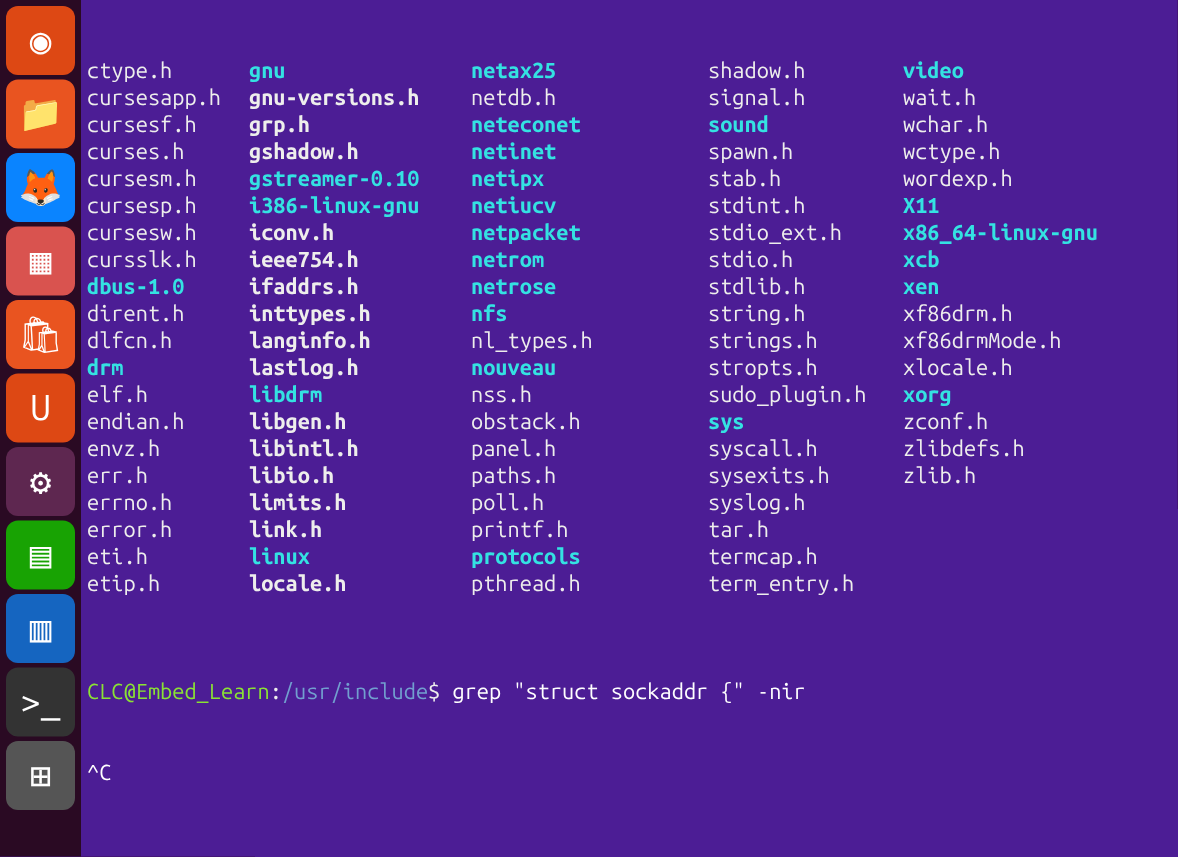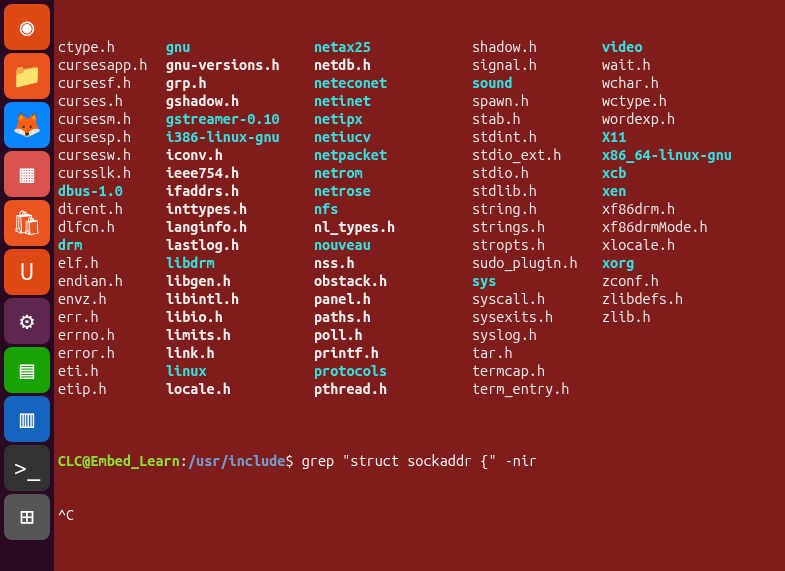--- a/index.html
+++ b/index.html
@@ -24,37 +24,37 @@
 .launcher-icon {
   width: 46px; height: 46px;
   margin-left: 4px;
   border-radius: 8px;
   display: flex; align-items: center; justify-content: center;
   font-size: 24px;
 }
 .terminal {
   position: absolute;
   left: 54px; top: 0; right: 0; bottom: 0;
-  background: #7f1d1d;
+  background: #4c1d95;
   color: #ffffff;
   padding: 2px 4px;
   white-space: pre;
   overflow: hidden;
 }
 .dir-listing { white-space: pre; }
 .col { display: inline-block; vertical-align: top; }
 .c1 { width: 108px; }
 .c2 { width: 148px; font-weight: bold; }
-.c3 { width: 158px; font-weight: bold; }
+.c3 { width: 158px; }
 .c4 { width: 130px; }
 .c5 { width: auto; }
 .cyan { color: #34e2e2; font-weight: bold; }
 .white { color: #eeeeec; }
-.prompt .user { color: #8ae234; font-weight: bold; }
-.prompt .path { color: #729fcf; font-weight: bold; }
+.prompt .user { color: #8ae234; font-weight: normal; }
+.prompt .path { color: #729fcf; font-weight: normal; }
 </style>
 </head>
 <body>
 
 <div class="launcher" id="launcher">
     <div class="launcher-icon" style="background: rgb(221, 72, 20); color: rgb(255, 255, 255);">◉</div>
     <div class="launcher-icon" style="background: rgb(233, 84, 32); color: rgb(255, 255, 255);">📁</div>
     <div class="launcher-icon" style="background: rgb(10, 132, 255); color: rgb(255, 255, 255);">🦊</div>
     <div class="launcher-icon" style="background: rgb(217, 83, 79); color: rgb(255, 255, 255);">▦</div>
     <div class="launcher-icon" style="background: rgb(233, 84, 32); color: rgb(255, 255, 255);">🛍</div>

